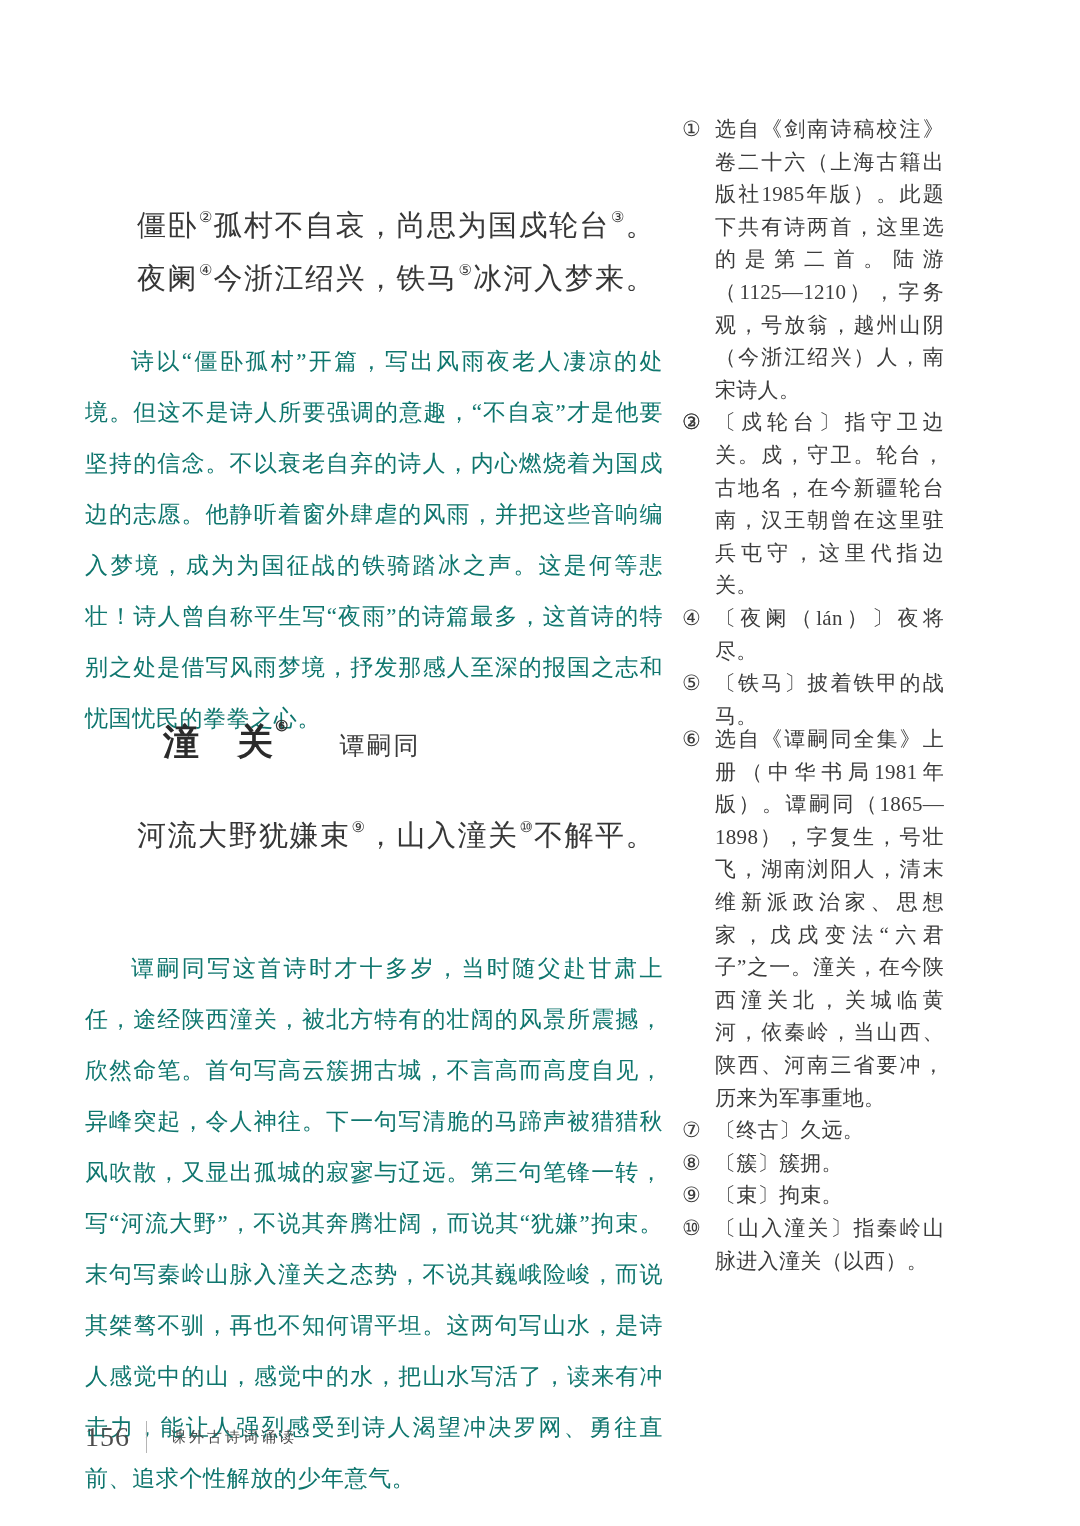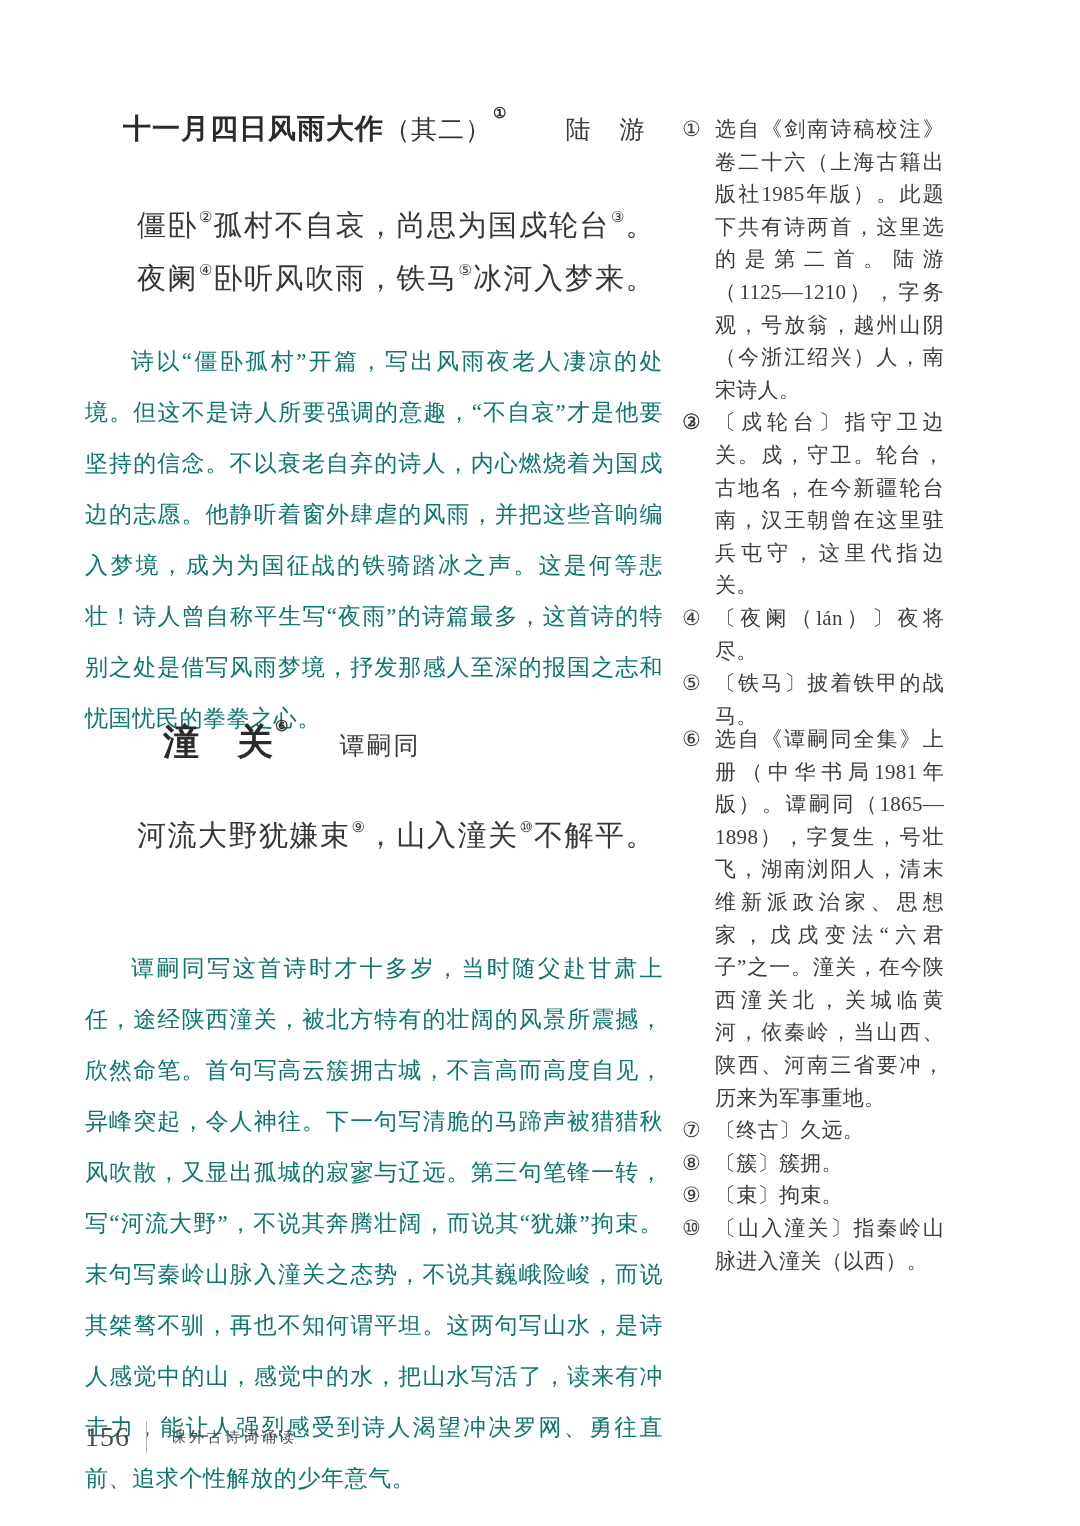--- a/index.html
+++ b/index.html
@@ -62,28 +62,24 @@
   .footer-divider { width: 1px; height: 32px; background: #b5b5b5; margin: 0 24px 0 16px; }
   .footer-title { font-size: 15px; color: #4c4c4c; letter-spacing: 3px; }
 </style>
 </head>
 <body>
 
 <div class="page">
 
   <div class="left-col">
 
-    <div class="title-row title-row-1">
-      <h1 class="poem-title"><span>十一月四日风雨大作</span><span class="title-sub">（其二）</span><span class="title-ref">①</span></h1>
-      <span class="author">陆　游</span>
-    </div>
 
     <div class="poem-lines poem-lines-1">
         <div class="poem-line"><span>僵卧</span><sup>②</sup><span>孤村不自哀，尚思为国戍轮台</span><sup>③</sup><span>。</span></div>
-        <div class="poem-line"><span>夜阑</span><sup>④</sup><span>卧听风吹雨，铁马</span><sup>⑤</sup><span>冰河入梦来。</span></div>
+        <div class="poem-line"><span>夜阑</span><sup>④</sup><span>今浙江绍兴，铁马</span><sup>⑤</sup><span>冰河入梦来。</span></div>
       </div>
 
     <p class="commentary commentary-1">诗以“僵卧孤村”开篇，写出风雨夜老人凄凉的处境。但这不是诗人所要强调的意趣，“不自哀”才是他要坚持的信念。不以衰老自弃的诗人，内心燃烧着为国戍边的志愿。他静听着窗外肆虐的风雨，并把这些音响编入梦境，成为为国征战的铁骑踏冰之声。这是何等悲壮！诗人曾自称平生写“夜雨”的诗篇最多，这首诗的特别之处是借写风雨梦境，抒发那感人至深的报国之志和忧国忧民的拳拳之心。</p>
 
     <div class="title-row title-row-2">
       <h1 class="poem-title"><span>潼　关</span><span class="title-ref">⑥</span></h1>
       <span class="author">谭嗣同</span>
     </div>
 
     <div class="poem-lines poem-lines-2">

